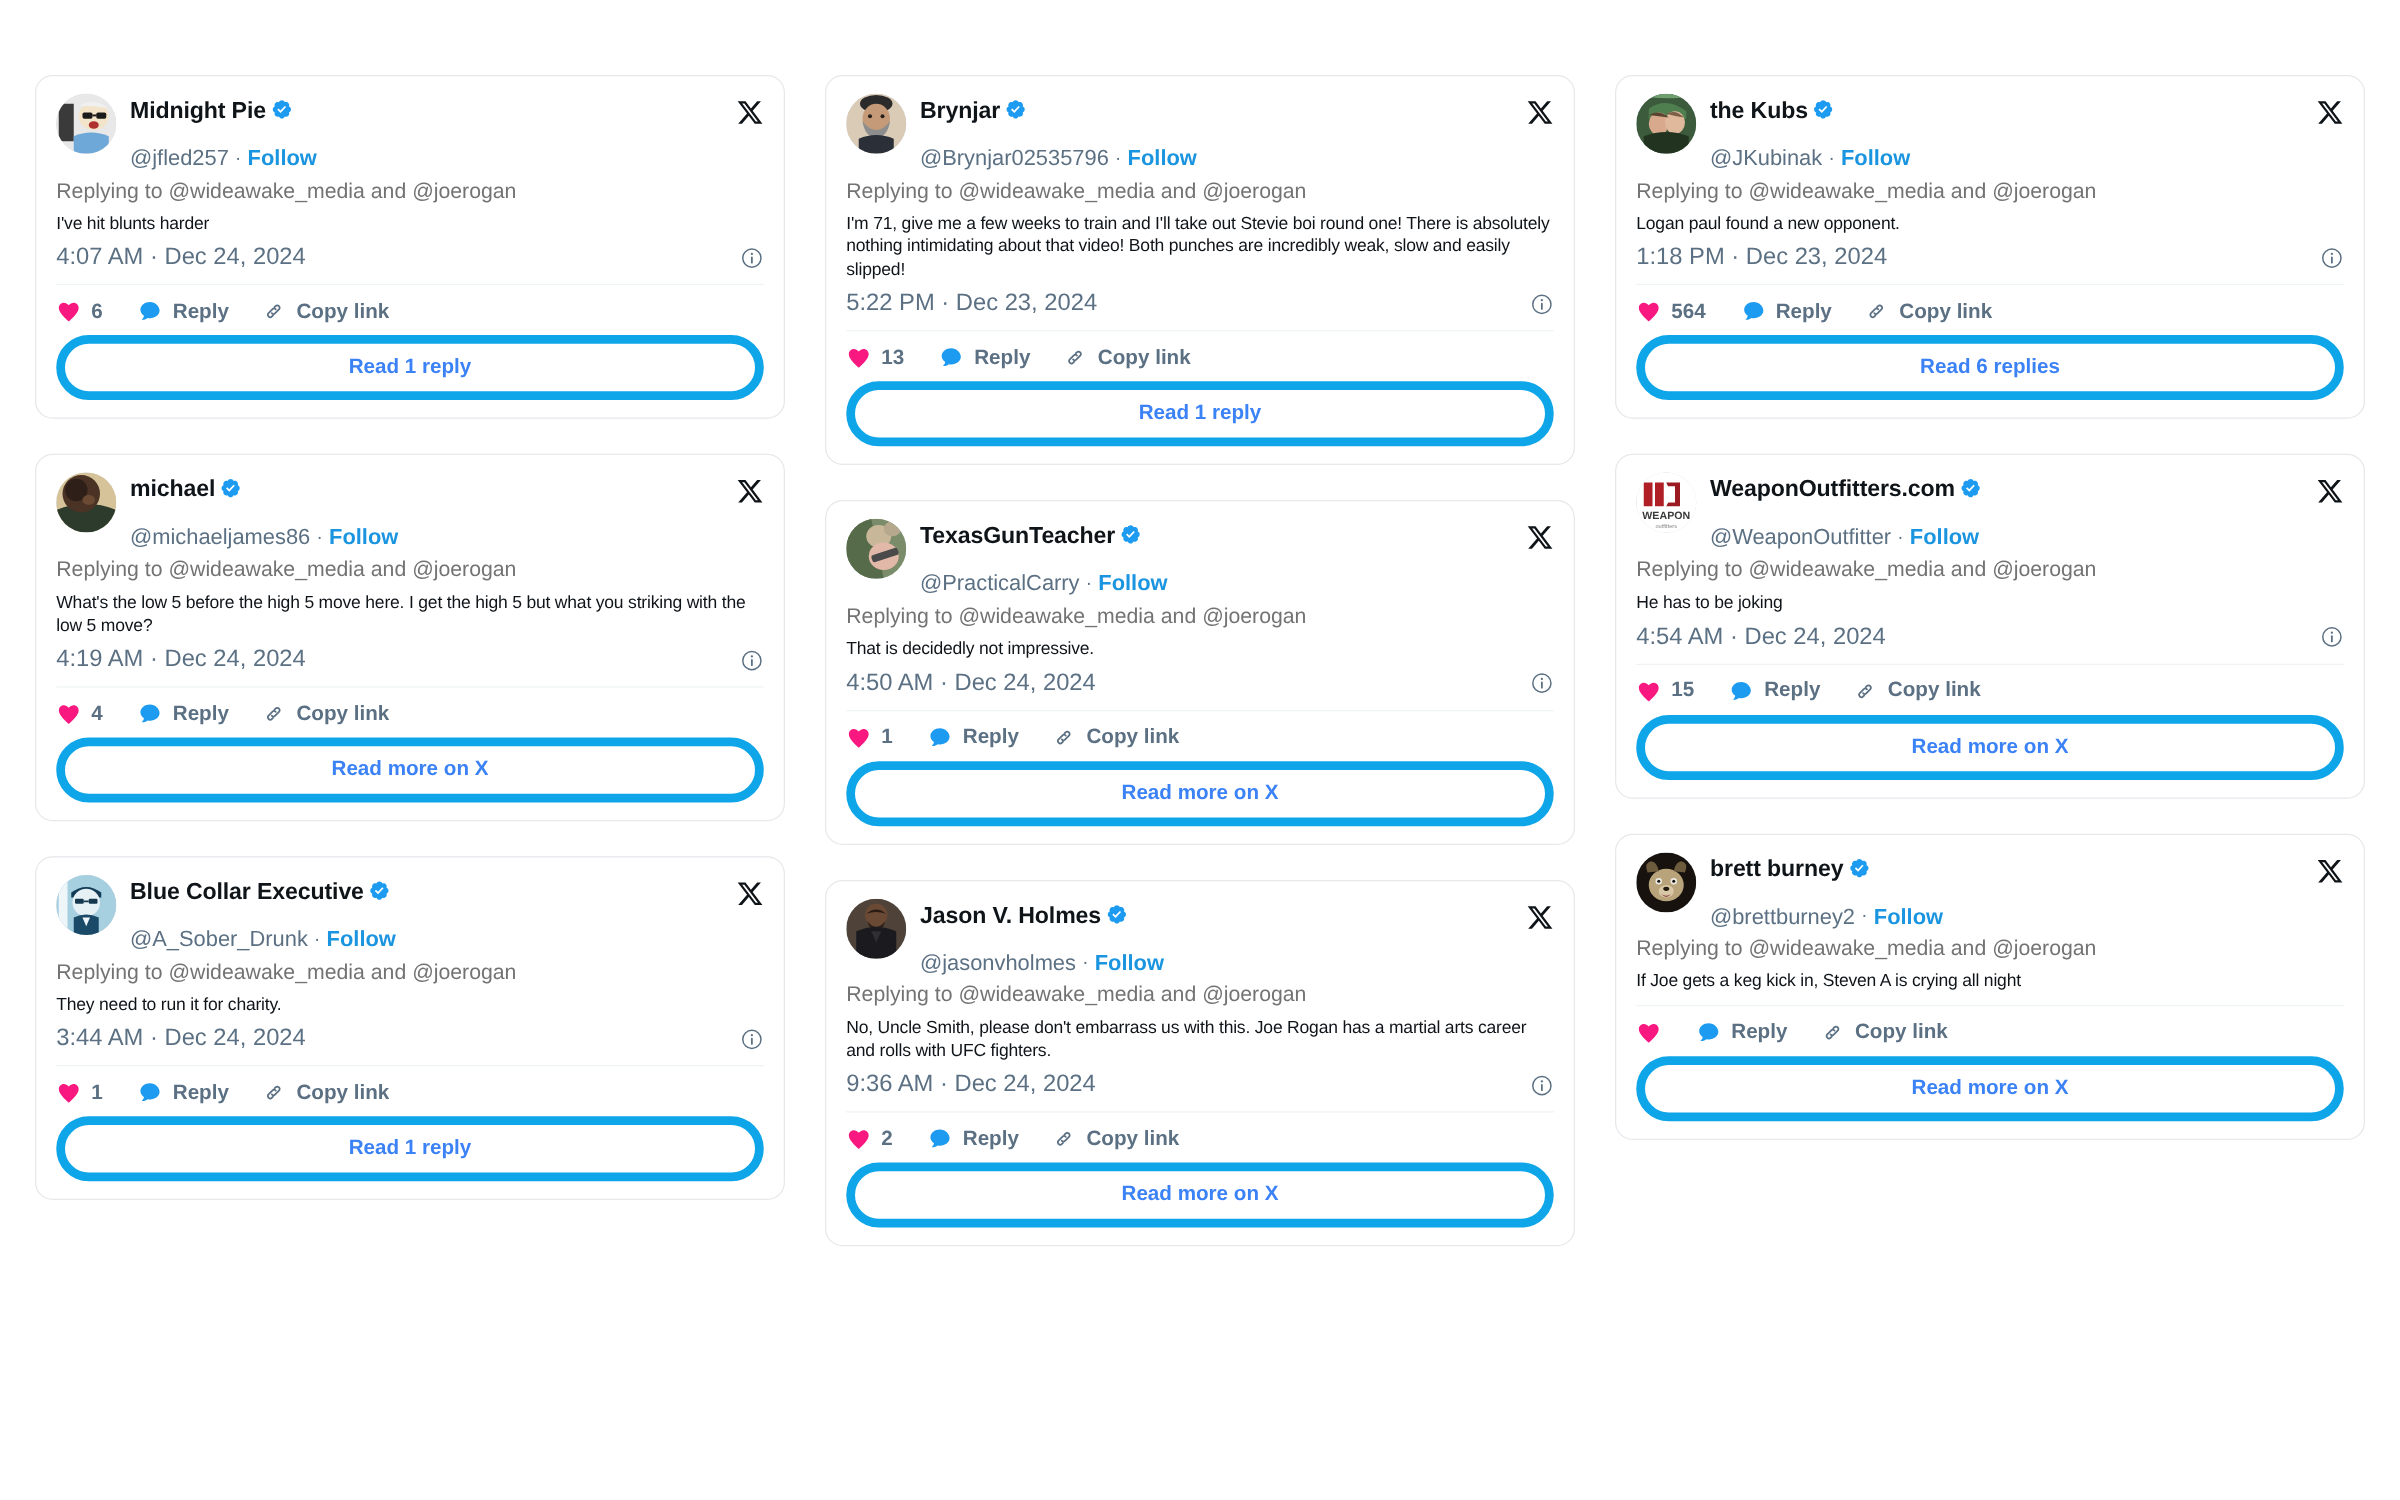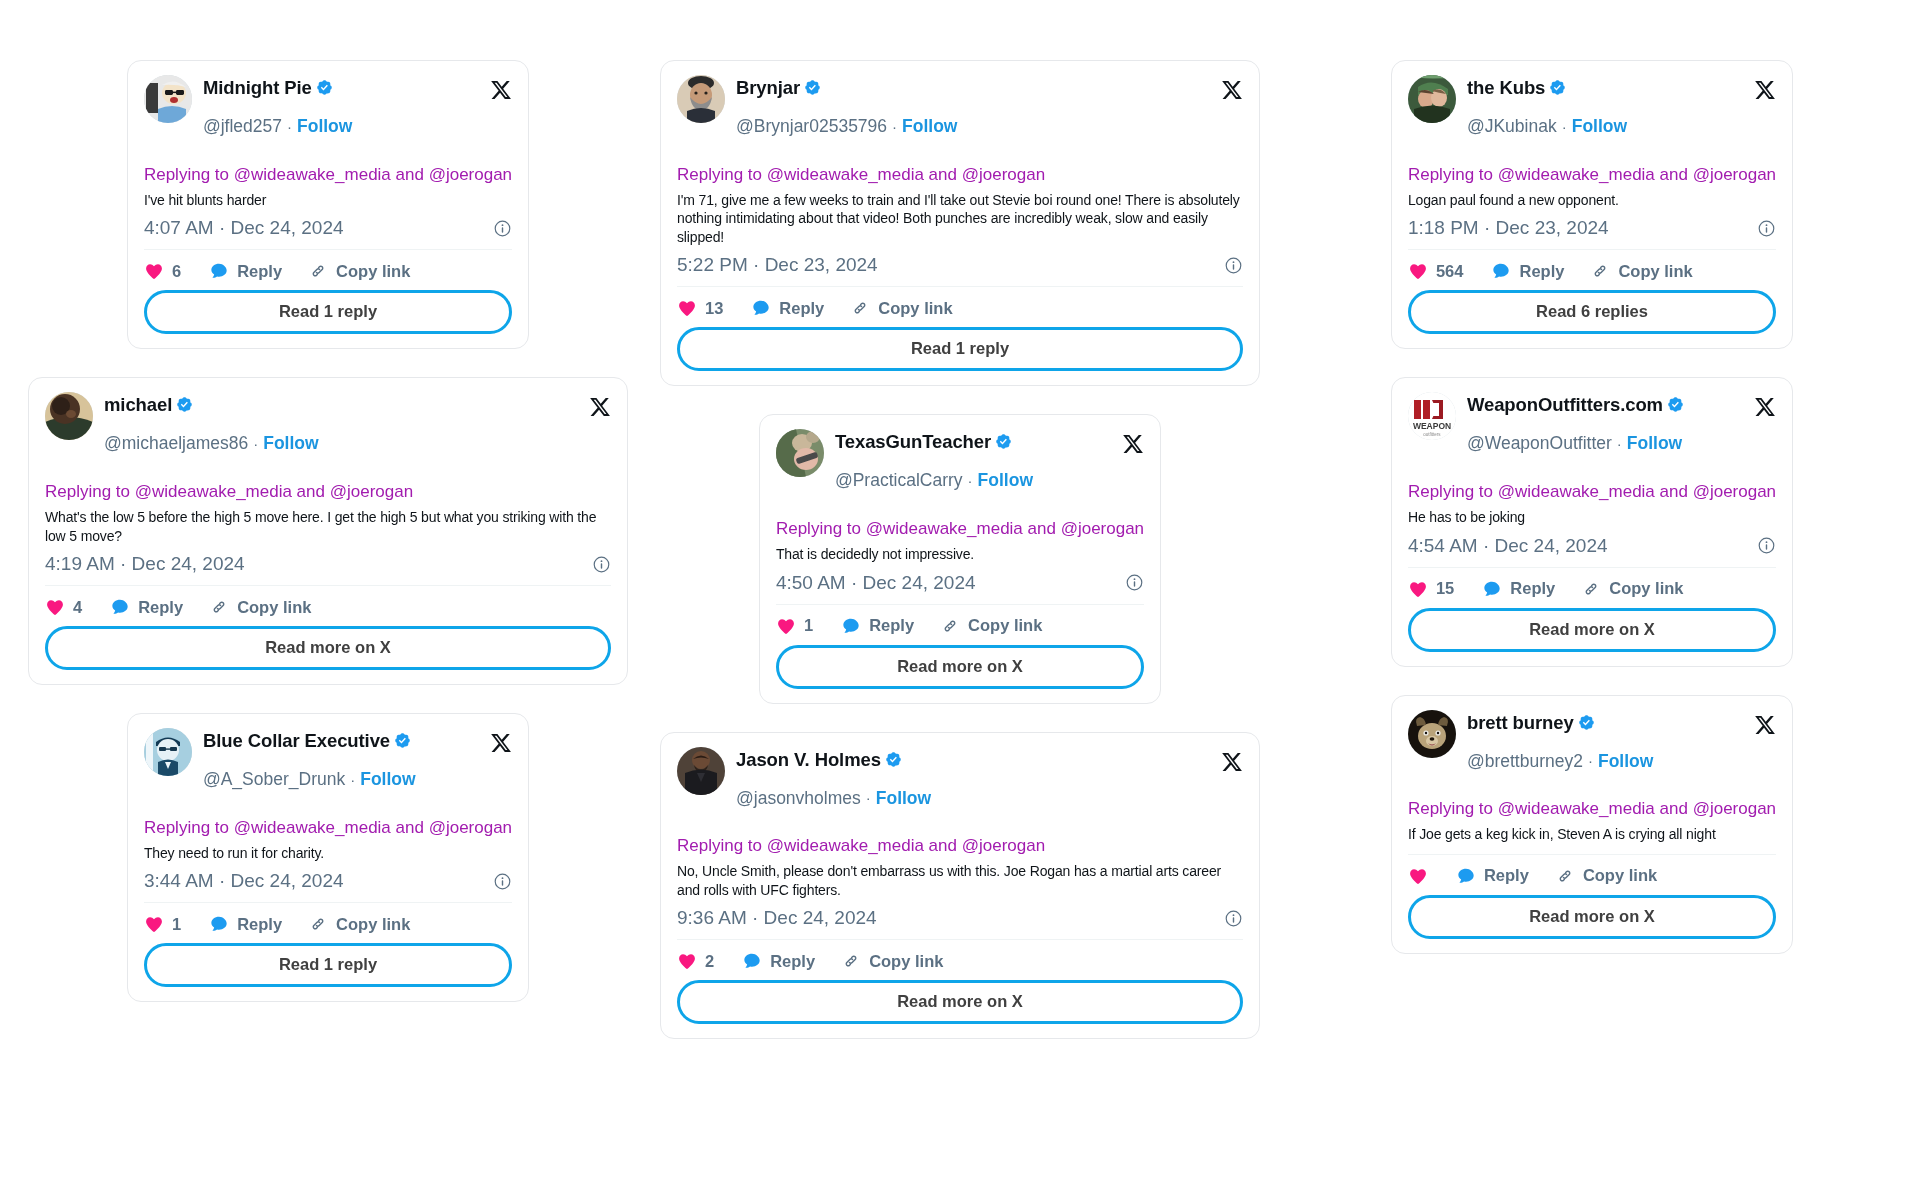--- a/index.html
+++ b/index.html
@@ -20,21 +20,20 @@
     gap: 32px;
     padding-left: 28px;
     padding-right: 28px;
     align-items: flex-start;
   }
   .column {
     width: 608px;
     display: flex;
     flex-direction: column;
     gap: 28px;
-    align-items: center;
   }
 
   
   .tweet-card {
     position: relative;
     background: #ffffff;
     border: 1px solid #e6e8eb;
     border-radius: 14px;
     padding: 14px 16px 14px 16px;
     box-shadow: 0 0 0 rgba(0,0,0,0);
@@ -92,23 +91,23 @@
 
   .x-logo {
     position: absolute;
     top: 18px; right: 16px;
     width: 22px; height: 22px;
     cursor: pointer;
   }
   .x-logo svg { display:block; width:100%; height:100%; }
 
   .replying-to {
-    margin-top: 26px;
+    margin-top: 4px;
     font-size: 17px;
-    color: #a21caf;
+    color: #737373;
     line-height: 1.35;
   }
 
   .tweet-text {
     margin-top: 4px;
     font-size: 14px;
     line-height: 1.32;
     color: #0f1419;
     word-wrap: break-word;
     letter-spacing: -0.15px;
@@ -154,28 +153,28 @@
   }
   .action.like { margin-right: 28px; }
   .action.reply { margin-right: 26px; }
   .like-count { color: #5b7083; font-weight: bold; font-size: 16.5px; }
   .ic { width: 20px; height: 20px; flex: 0 0 20px; display:block; }
   .ic svg { display:block; width:100%; height:100%; }
 
   .read-btn {
     display: block;
     width: 100%;
-    border: 3px solid #0ea5e9;
+    border: 7px solid #0ea5e9;
     border-radius: 999px;
     background: #fff;
     text-align: center;
     padding: 9px 0 10px 0;
     font-size: 16.5px;
     font-weight: bold;
-    color: #404040;
+    color: #3b82f6;
     cursor: pointer;
     font-family: "Liberation Sans", sans-serif;
   }
 </style>
 </head>
 <body>
 
 <div class="board">
   <div class="columns" id="columns-root">
       <div class="column">

